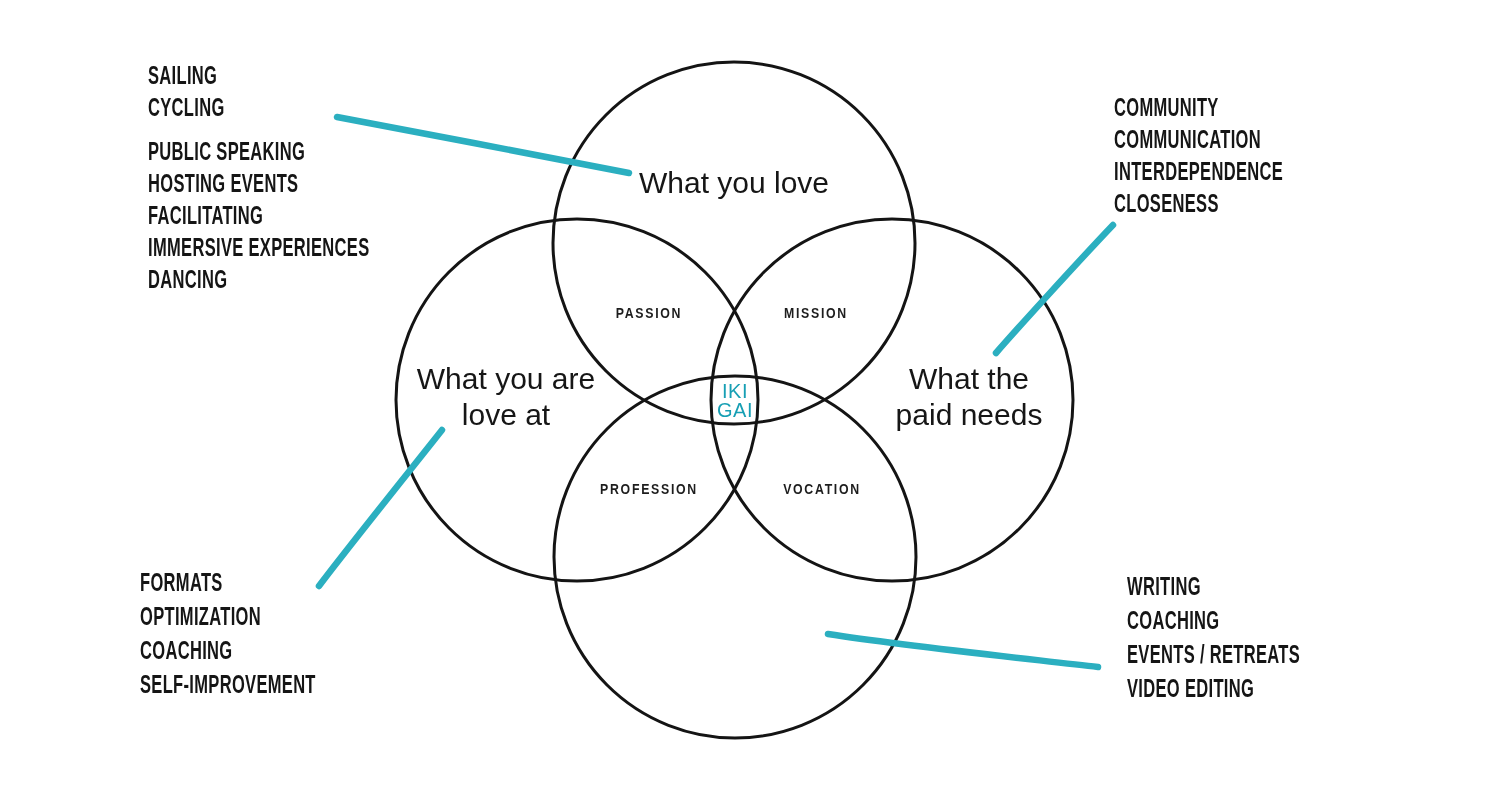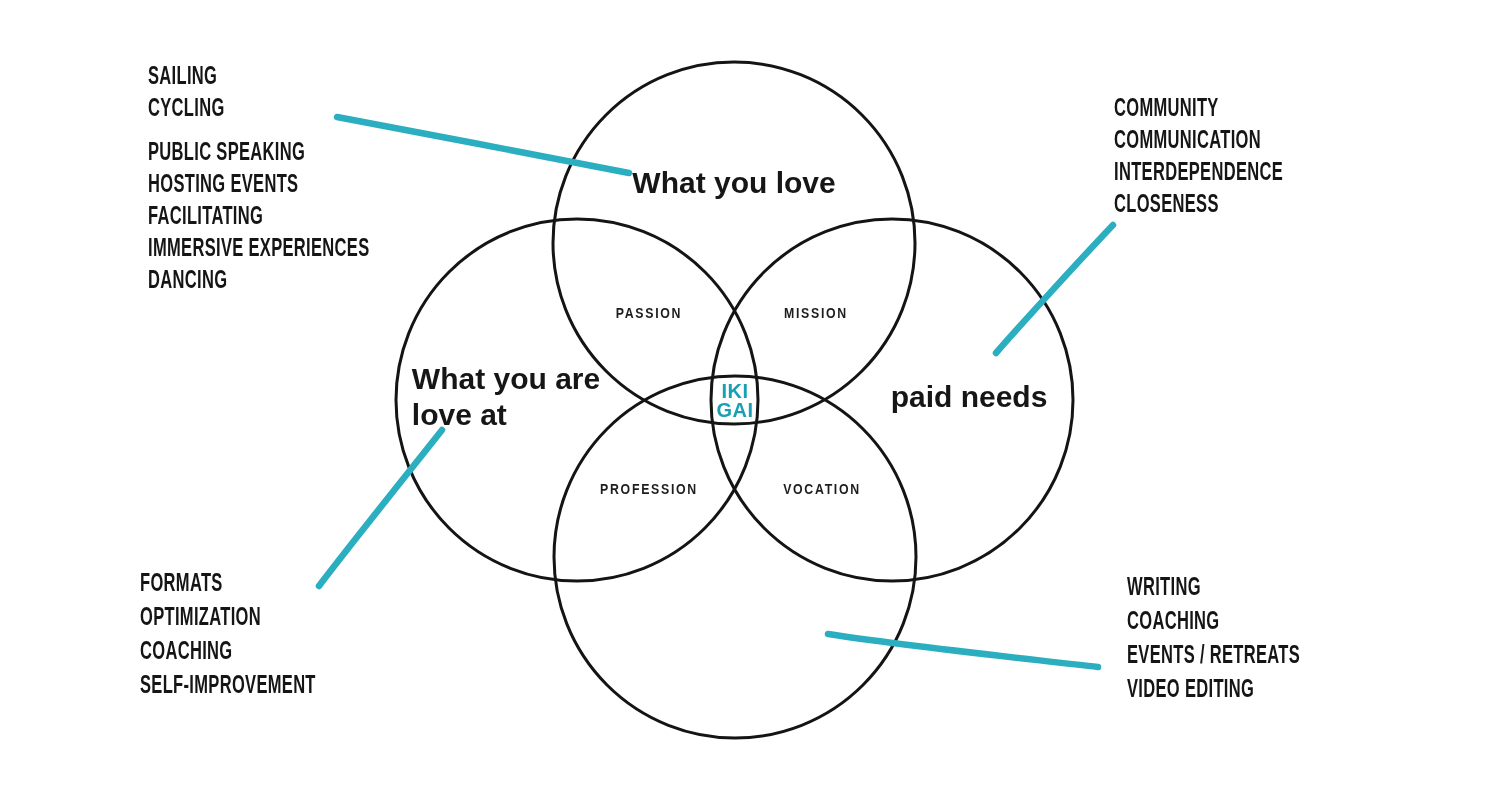--- a/index.html
+++ b/index.html
@@ -19,35 +19,34 @@
     color:var(--ink);
   }
   .venn-svg{position:absolute;left:0;top:0;}
   .venn-svg circle{fill:none;stroke:var(--ink);stroke-width:3;}
   .venn-svg path{fill:none;stroke:var(--accent);stroke-width:6.5;stroke-linecap:round;}
 
   .circle-label{
     position:absolute;
     transform:translate(-50%,-50%);
     font-size:30px;line-height:36px;
-    text-align:left;white-space:nowrap;
+    text-align:center;white-space:nowrap;
     color:#161616;
-    font-weight:bold;
   }
   .zone-label{
     position:absolute;
     transform:translate(-50%,-50%) scaleX(.85);
     font-weight:700;font-size:14.5px;
     letter-spacing:2px;color:#1d1d1d;
     white-space:nowrap;
   }
   .ikigai-label{
     position:absolute;
     transform:translate(-50%,-50%);
-    font-weight:700;font-size:20px;line-height:19px;
+    font-weight:400;font-size:20px;line-height:19px;
     letter-spacing:.5px;text-align:center;
     color:var(--ikigai);
   }
   .hand-group{
     position:absolute;
     font-weight:700;font-size:25px;line-height:32px;
     letter-spacing:.5px;white-space:nowrap;
     transform:scaleX(.66);transform-origin:0 0;
     color:#151515;
   }
@@ -74,20 +73,21 @@
   </svg>
 
   <div class="circle-label" style="left:734px;top:183px">
     <span>What you love</span>
   </div>
   <div class="circle-label" style="left:506px;top:397px">
     <div>What you are</div>
     <div>love at</div>
   </div>
   <div class="circle-label" style="left:969px;top:397px">
+    <div>What the</div>
     <div>paid needs</div>
   </div>
 
   <div class="zone-label" style="left:649px;top:313px">PASSION</div>
   <div class="zone-label" style="left:816px;top:313px">MISSION</div>
   <div class="zone-label" style="left:649px;top:489px">PROFESSION</div>
   <div class="zone-label" style="left:822px;top:489px">VOCATION</div>
 
   <div class="ikigai-label" style="left:735px;top:401px">
     <div>IKI</div>

